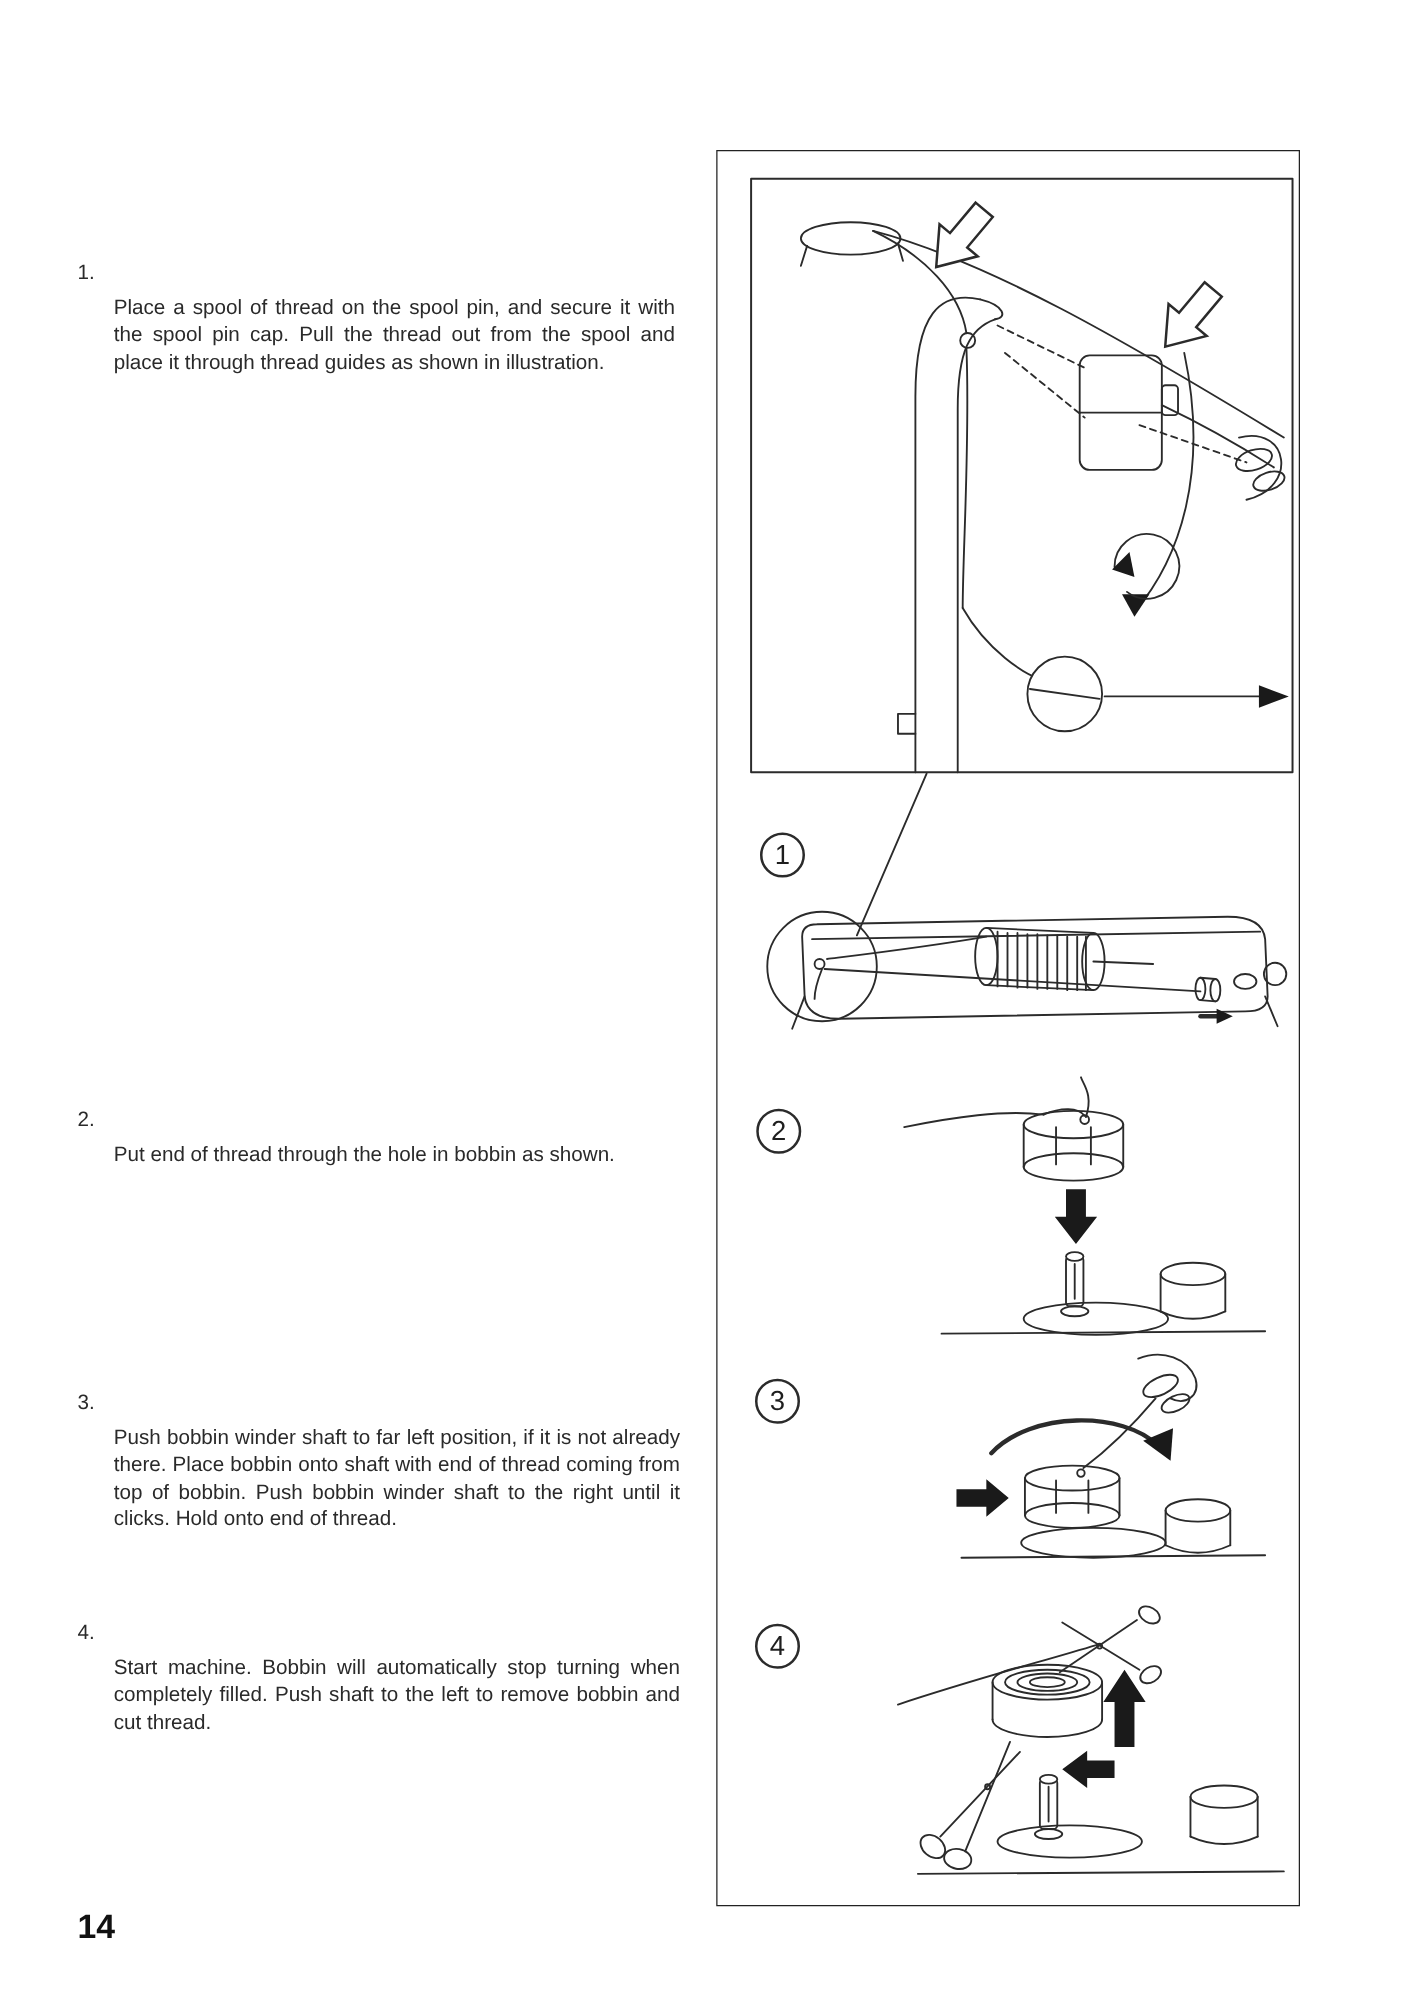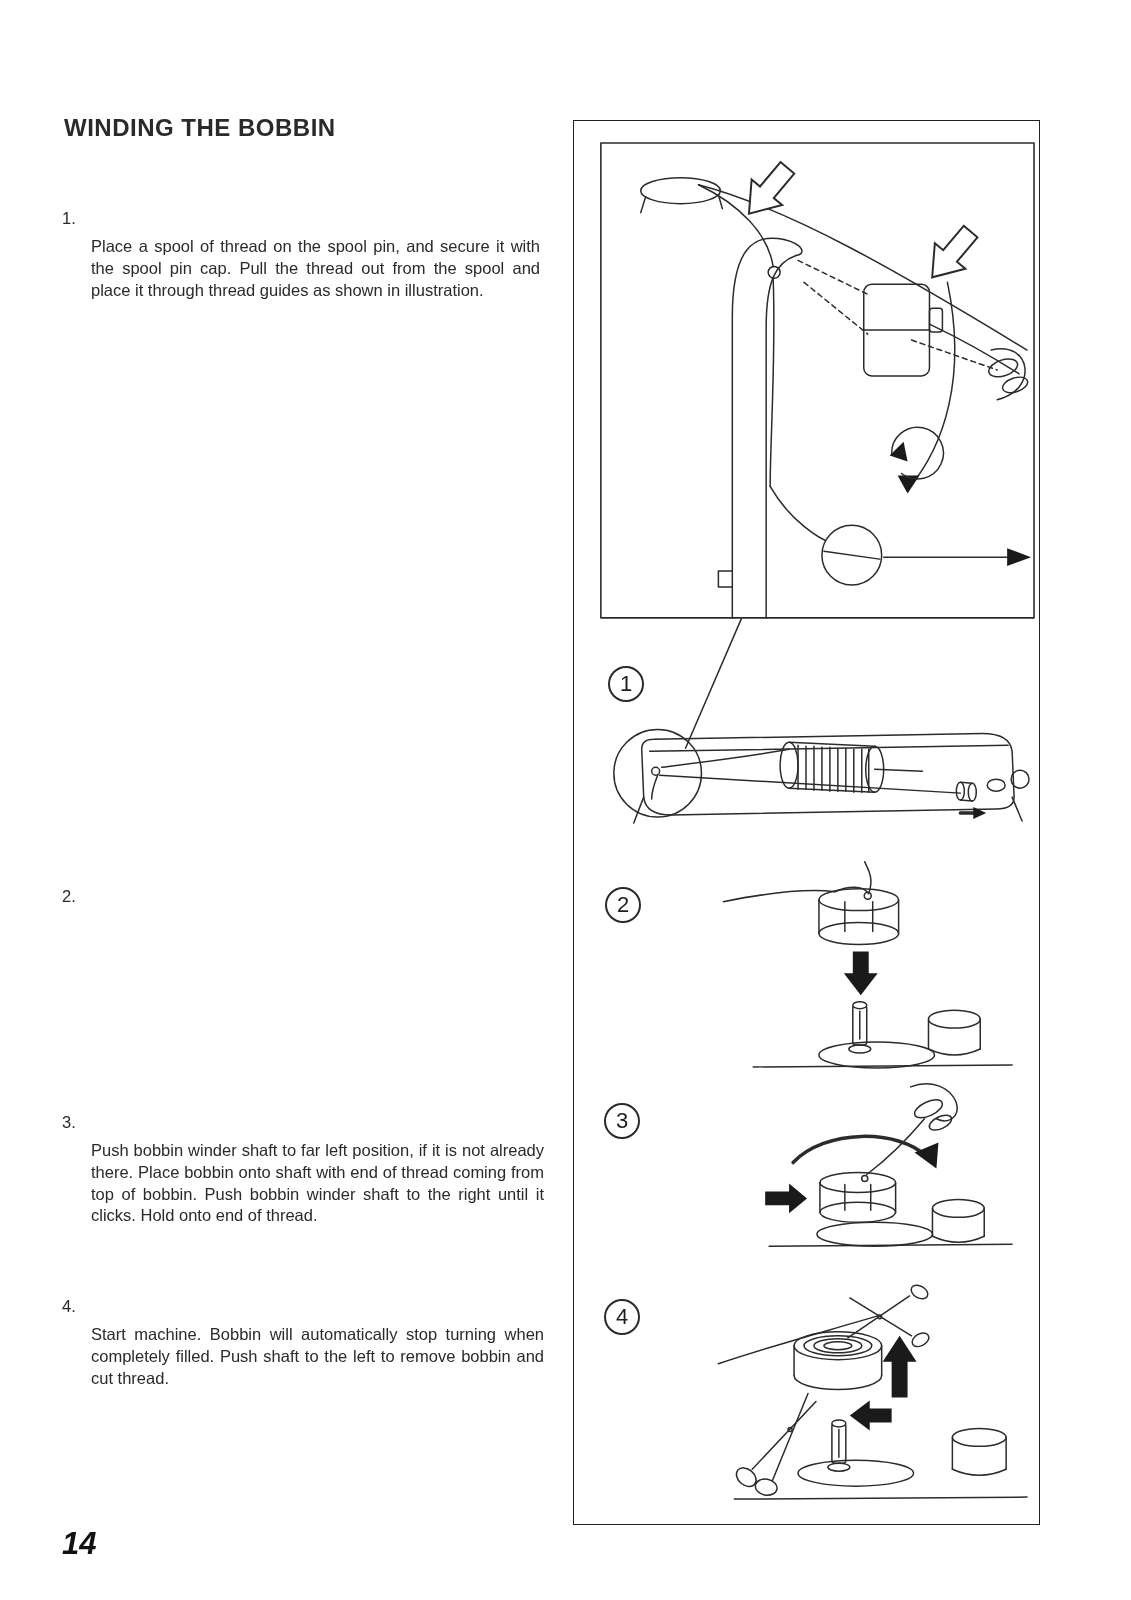--- a/index.html
+++ b/index.html
@@ -13,21 +13,21 @@
     position:absolute; left:64px; top:114px;
     font-size:24px; font-weight:700; letter-spacing:0.5px; color:#2a2a2a;
   }
   .step { position:absolute; display:flex; gap:7px; font-size:16.5px; line-height:1.32; color:#2a2a2a; }
   .step-num { width:22px; flex:none; }
   .step-text { text-align:justify;margin-top:28px; }
   #step1 { left:62px; top:208px;  width:478px; }
   #step2 { left:62px; top:886px;  width:482px; }
   #step3 { left:62px; top:1112px; width:482px; }
   #step4 { left:62px; top:1296px; width:482px; }
-  .pagenum { position:absolute; left:62px; top:1526px; font-size:31px; font-weight:700; color:#111;font-style:italic; }
+  .pagenum { position:absolute; left:62px; top:1526px; font-size:27px; font-weight:700; color:#111; }
 
   .figure {
     position:absolute; left:573px; top:120px; width:467px; height:1405px;
     border:1.6px solid #222; background:#fff;
   }
   .figure-art { position:absolute; inset:0; width:100%; height:100%; }
   .figure-art path, .figure-art ellipse, .figure-art circle,
   .figure-art rect, .figure-art line, .figure-art polyline {
     fill:none; stroke:#2b2b2b; stroke-width:1.5;
     stroke-linecap:round; stroke-linejoin:round;
@@ -47,29 +47,29 @@
   #callout1 { left:34px; top:545px; }
   #callout2 { left:31px; top:766px; }
   #callout3 { left:30px; top:982px; }
   #callout4 { left:30px; top:1178px; }
 </style>
 </head>
 <body>
 
 <div class="page">
 
-  <h1 class="title">WINDING THE BOBBIN</h1>
 
   <div class="step" id="step1">
     <span class="step-num">1.</span>
     <span class="step-text">Place a spool of thread on the spool pin, and secure it with the spool pin cap. Pull the thread out from the spool and place it through thread guides as shown in illustration.</span>
   </div>
 
   <div class="step" id="step2">
     <span class="step-num">2.</span>
+    <span class="step-text">Put end of thread through the hole in bobbin as shown.</span>
   </div>
 
   <div class="step" id="step3">
     <span class="step-num">3.</span>
     <span class="step-text">Push bobbin winder shaft to far left position, if it is not already there. Place bobbin onto shaft with end of thread coming from top of bobbin. Push bobbin winder shaft to the right until it clicks. Hold onto end of thread.</span>
   </div>
 
   <div class="step" id="step4">
     <span class="step-num">4.</span>
     <span class="step-text">Start machine. Bobbin will automatically stop turning when completely filled. Push shaft to the left to remove bobbin and cut thread.</span>

